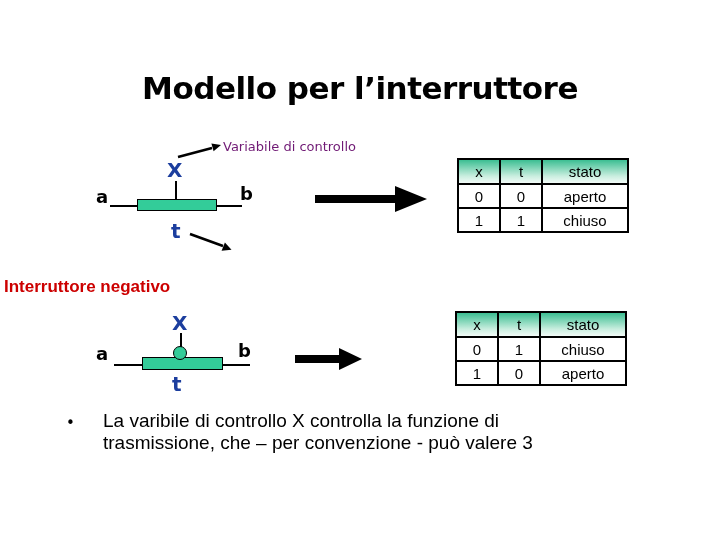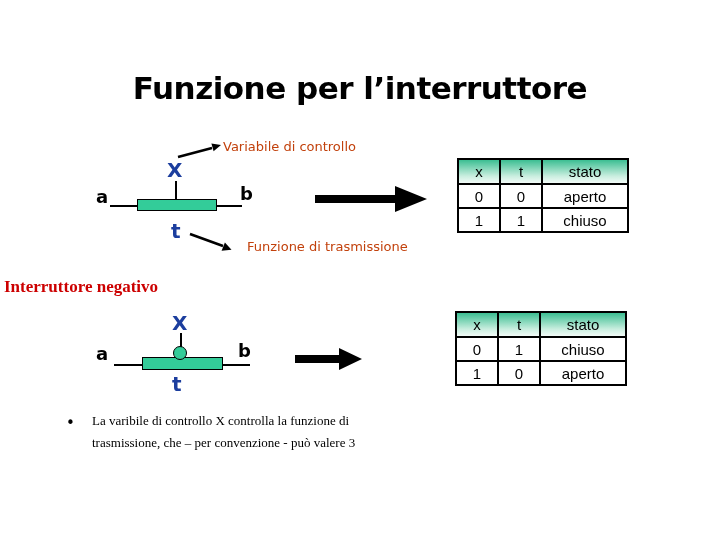--- a/index.html
+++ b/index.html
@@ -9,89 +9,89 @@
     font-family: "DejaVu Sans", sans-serif; color: #000;
   }
   .abs { position: absolute; }
 
   .title {
     top: 70px; left: 0; width: 720px; text-align: center;
     font-size: 31px; font-weight: bold; letter-spacing: -0.5px;
     font-family: "DejaVu Sans", sans-serif;
   }
 
-  .small-label { font-size: 13px; color: #c2410c; white-space: nowrap; }
+  .small-label { font-size: 13px; color: #701a75; white-space: nowrap; }
 
   .terminal { font-size: 18px; font-weight: bold; line-height: 1; }
   .varsym   { font-size: 20px; font-weight: bold; line-height: 1; color: #1C3E9E; }
 
   .wire  { background: #000; height: 2px; }
   .vwire { background: #000; width: 2px; }
   .switch-body {
     background: #33CC99; border: 1.5px solid #000; box-sizing: border-box;
   }
   .neg-bubble {
     width: 14px; height: 14px; border-radius: 50%;
     background: #33CC99; border: 1.5px solid #000; box-sizing: border-box;
   }
 
   .red-heading {
-    font-family: Liberation Serif, serif;
+    font-family: Liberation Sans, sans-serif;
     font-size: 17px; font-weight: bold; color: #CC0000; white-space: nowrap;
   }
 
   table.truth-table {
     position: absolute; border-collapse: collapse;
     font-family: "Liberation Sans", sans-serif; font-size: 15px;
     text-align: center; table-layout: fixed;
   }
   .truth-table th, .truth-table td { border: 2px solid #000; padding: 0; }
   .truth-table th {
     background: linear-gradient(180deg, #3CBE92 0%, #C9EEDF 70%, #F2FBF7 100%);
     font-weight: normal; height: 23px;
   }
   .truth-table td { height: 22px; background: #fff; }
   .col-x, .col-t { width: 42px; }
   .col-stato { width: 86px; }
 
   .bullet-line {
-    font-size: 13px; line-height: 22px; white-space: nowrap;
-    font-family: Liberation Serif, serif;
+    font-size: 19px; line-height: 22px; white-space: nowrap;
+    font-family: Liberation Sans, sans-serif;
+    margin-left: 11px;
   }
   .bullet-marker { font-size: 15px; }
 
   svg { display: block; }
 </style>
 </head>
 <body>
 
 <div class="slide">
 
-  <div class="abs title">Funzione per l’interruttore</div>
+  <div class="abs title">Modello per l’interruttore</div>
 
   <svg class="abs" style="left:177px; top:143px;" width="46" height="16" viewBox="0 0 46 16">
     <line x1="1" y1="14" x2="35" y2="5" stroke="#000" stroke-width="2.5"></line>
     <polygon points="44,2 36.6,8.2 34.4,0.4" fill="#000"></polygon>
   </svg>
   <div class="abs small-label" style="left:223px; top:139px;">Variabile di controllo</div>
 
   <div class="abs varsym" style="left:167px; top:160px;">X</div>
   <div class="abs vwire" style="left:175px; top:181px; height:20px;"></div>
 
   <div class="abs terminal" style="left:96px; top:188px;">a</div>
   <div class="abs wire" style="left:110px; top:205px; width:132px;"></div>
   <div class="abs switch-body" style="left:137px; top:199px; width:80px; height:12px;"></div>
   <div class="abs terminal" style="left:240px; top:185px;">b</div>
 
   <div class="abs varsym" style="left:171px; top:221px;">t</div>
   <svg class="abs" style="left:189px; top:231px;" width="46" height="22" viewBox="0 0 46 22">
     <line x1="1" y1="3" x2="34" y2="15" stroke="#000" stroke-width="2.5"></line>
     <polygon points="42.5,18.7 32.6,19.8 35.9,11.5" fill="#000"></polygon>
   </svg>
-  <div class="abs small-label" style="left:247px; top:239px;">Funzione di trasmissione</div>
 
   <svg class="abs" style="left:315px; top:183px;" width="115" height="32" viewBox="0 0 115 32">
     <polygon points="0,12 80,12 80,3 112,16 80,29 80,20 0,20" fill="#000"></polygon>
   </svg>
 
   <table class="truth-table" style="left:457px; top:158px;">
     <colgroup>
         <col class="col-x">
         <col class="col-t">
         <col class="col-stato">

